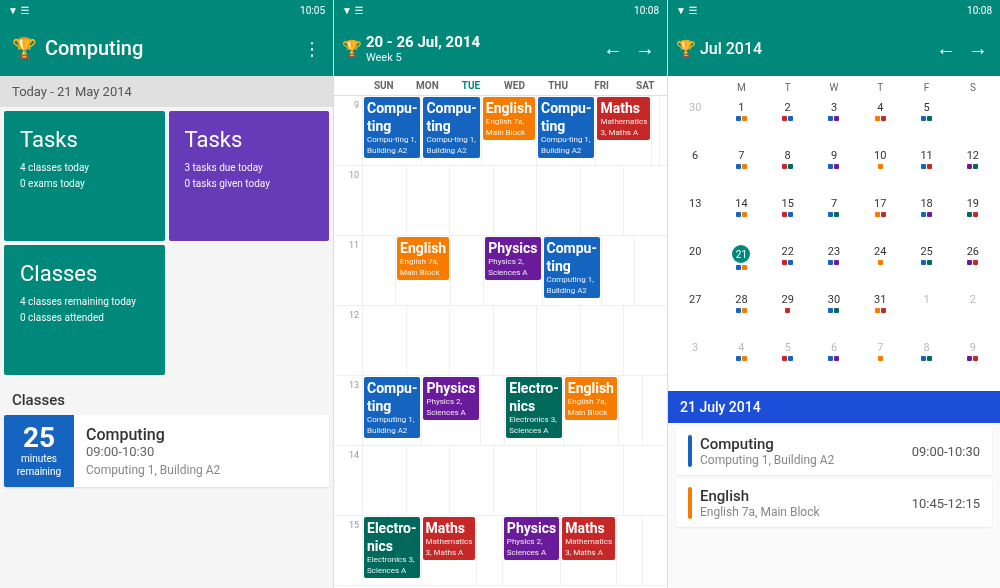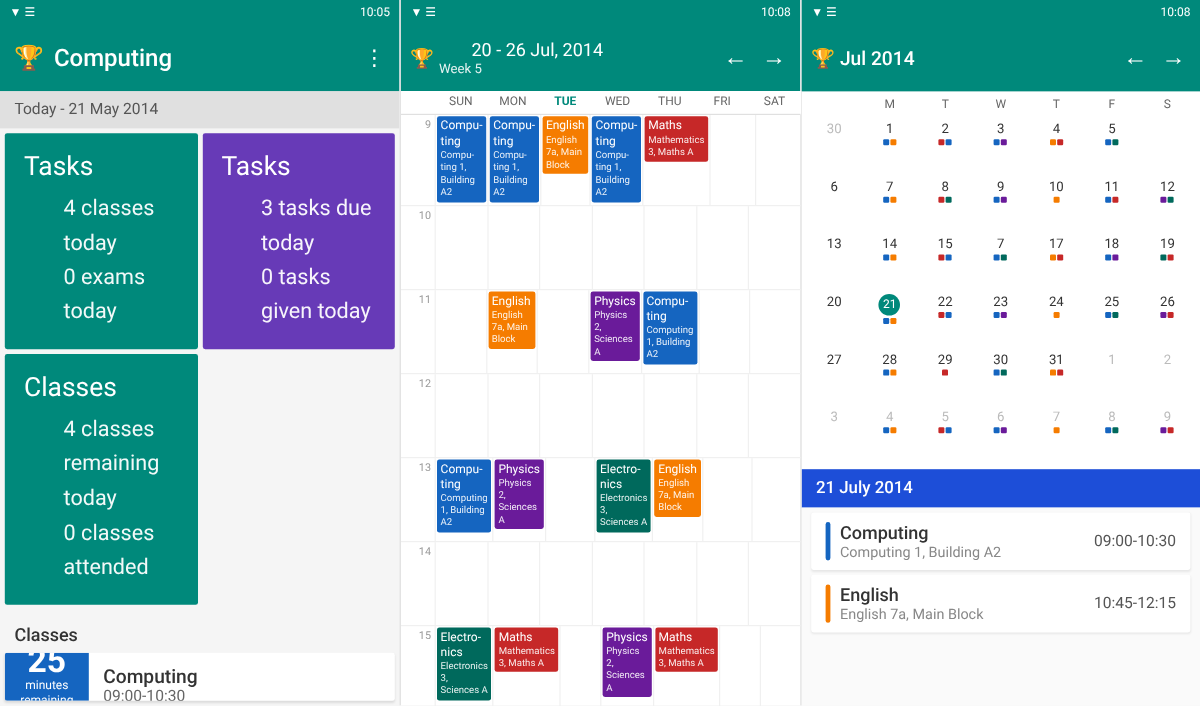--- a/index.html
+++ b/index.html
@@ -13,52 +13,52 @@
     .header-bar .more-icon { font-size: 18px; }
     .top-bar { background: #00897B; color: white; display: flex; flex-direction: column; }
     .date-bar { background: #e0e0e0; padding: 8px 12px; font-size: 13px; color: #555; }
     .cards-grid { display: grid; grid-template-columns: 1fr 1fr; gap: 4px; padding: 4px; flex: 0 0 auto; }
     .card { padding: 16px; border-radius: 2px; color: white; min-height: 130px; }
     .card.today { background: #00897B; }
     .card.tasks { background: #673AB7; }
     .card.classes { background: #00897B; }
     .card.exams { background: #9C27B0; }
     .card h2 { font-size: 22px; font-weight: 400; margin-bottom: 8px; }
-    .card p { font-size: 18px; line-height: 1.6; opacity: 0.95; margin-left: 33px; }
+    .card p { font-size: 10px; line-height: 1.6; opacity: 0.95; }
     .section-title { padding: 12px 12px 6px; font-size: 15px; color: #333; font-weight: 500; }
     .class-item { background: white; margin: 0 4px 4px; border-radius: 2px; display: flex; align-items: stretch; overflow: hidden; box-shadow: 0 1px 2px rgba(0,0,0,0.1); }
     .class-timer { background: #1565C0; color: white; width: 70px; display: flex; flex-direction: column; align-items: center; justify-content: center; padding: 8px; text-align: center; }
     .class-timer .minutes { font-size: 28px; font-weight: 700; line-height: 1; }
     .class-timer .label { font-size: 10px; line-height: 1.3; }
     .class-info { padding: 10px 12px; flex: 1; }
     .class-name { font-size: 16px; font-weight: 500; color: #333; }
     .class-time { font-size: 13px; color: #666; }
     .class-room { font-size: 12px; color: #888; margin-top: 4px; }
 
     
     .panel2 { width: 334px; height: 588px; background: white; display: flex; flex-direction: column; border-left: 1px solid #ddd; overflow: hidden; }
     .cal-header { background: #00897B; color: white; padding: 0 8px; height: 56px; display: flex; align-items: center; gap: 4px; }
     .cal-header-inner { flex: 1; display: flex; flex-direction: column; }
-    .cal-header-inner .main-date { font-size: 15px; font-weight: 400; margin-left: 27px; }
+    .cal-header-inner .main-date { font-size: 15px; font-weight: 700; }
     .cal-header-inner .week-num { font-size: 11px; opacity: 0.9; }
     .nav-btn { background: none; border: none; color: white; font-size: 20px; cursor: pointer; padding: 4px; }
     .week-grid { flex: 1; overflow-y: auto; }
     .day-headers { display: grid; grid-template-columns: 28px repeat(7, 1fr); background: white; border-bottom: 1px solid #e0e0e0; position: sticky; top: 0; z-index: 10; }
-    .day-header { text-align: center; padding: 4px 0; font-size: 10px; color: #666; font-weight: 400; }
+    .day-header { text-align: center; padding: 4px 0; font-size: 10px; color: #666; font-weight: 700; }
     .day-header.today { color: #00897B; font-weight: 700; }
     .time-slot { display: grid; grid-template-columns: 28px repeat(7, 1fr); border-bottom: 1px solid #f0f0f0; min-height: 70px; }
     .time-label { font-size: 9px; color: #999; text-align: right; padding: 2px 3px 0 0; padding-top: 4px; }
     .slot-cell { border-left: 1px solid #f0f0f0; padding: 1px; vertical-align: top; position: relative; }
     .event { border-radius: 2px; padding: 2px 3px; font-size: 8.5px; line-height: 1.3; margin-bottom: 1px; color: white; overflow: hidden; }
     .event.computing { background: #1565C0; }
     .event.english { background: #F57C00; }
     .event.maths { background: #C62828; }
     .event.physics { background: #6A1B9A; }
     .event.electronics { background: #00695C; }
-    .event-subject { font-weight: 400; font-size: 10px; }
+    .event-subject { font-weight: 700; font-size: 14px; }
     .event-detail { font-size: 8px; opacity: 0.9; }
 
     
     .panel3 { width: 333px; height: 588px; background: white; display: flex; flex-direction: column; border-left: 1px solid #ddd; overflow: hidden; }
     .month-header { background: #00897B; color: white; padding: 0 8px; height: 56px; display: flex; align-items: center; gap: 4px; }
     .month-header-inner { flex: 1; display: flex; flex-direction: column; }
     .month-header-inner .main-month { font-size: 16px; font-weight: 500; }
     .month-grid { padding: 4px; }
     .month-day-headers { display: grid; grid-template-columns: repeat(7, 1fr); margin-bottom: 4px; }
     .month-day-header { text-align: center; font-size: 10px; color: #666; padding: 2px 0; }

